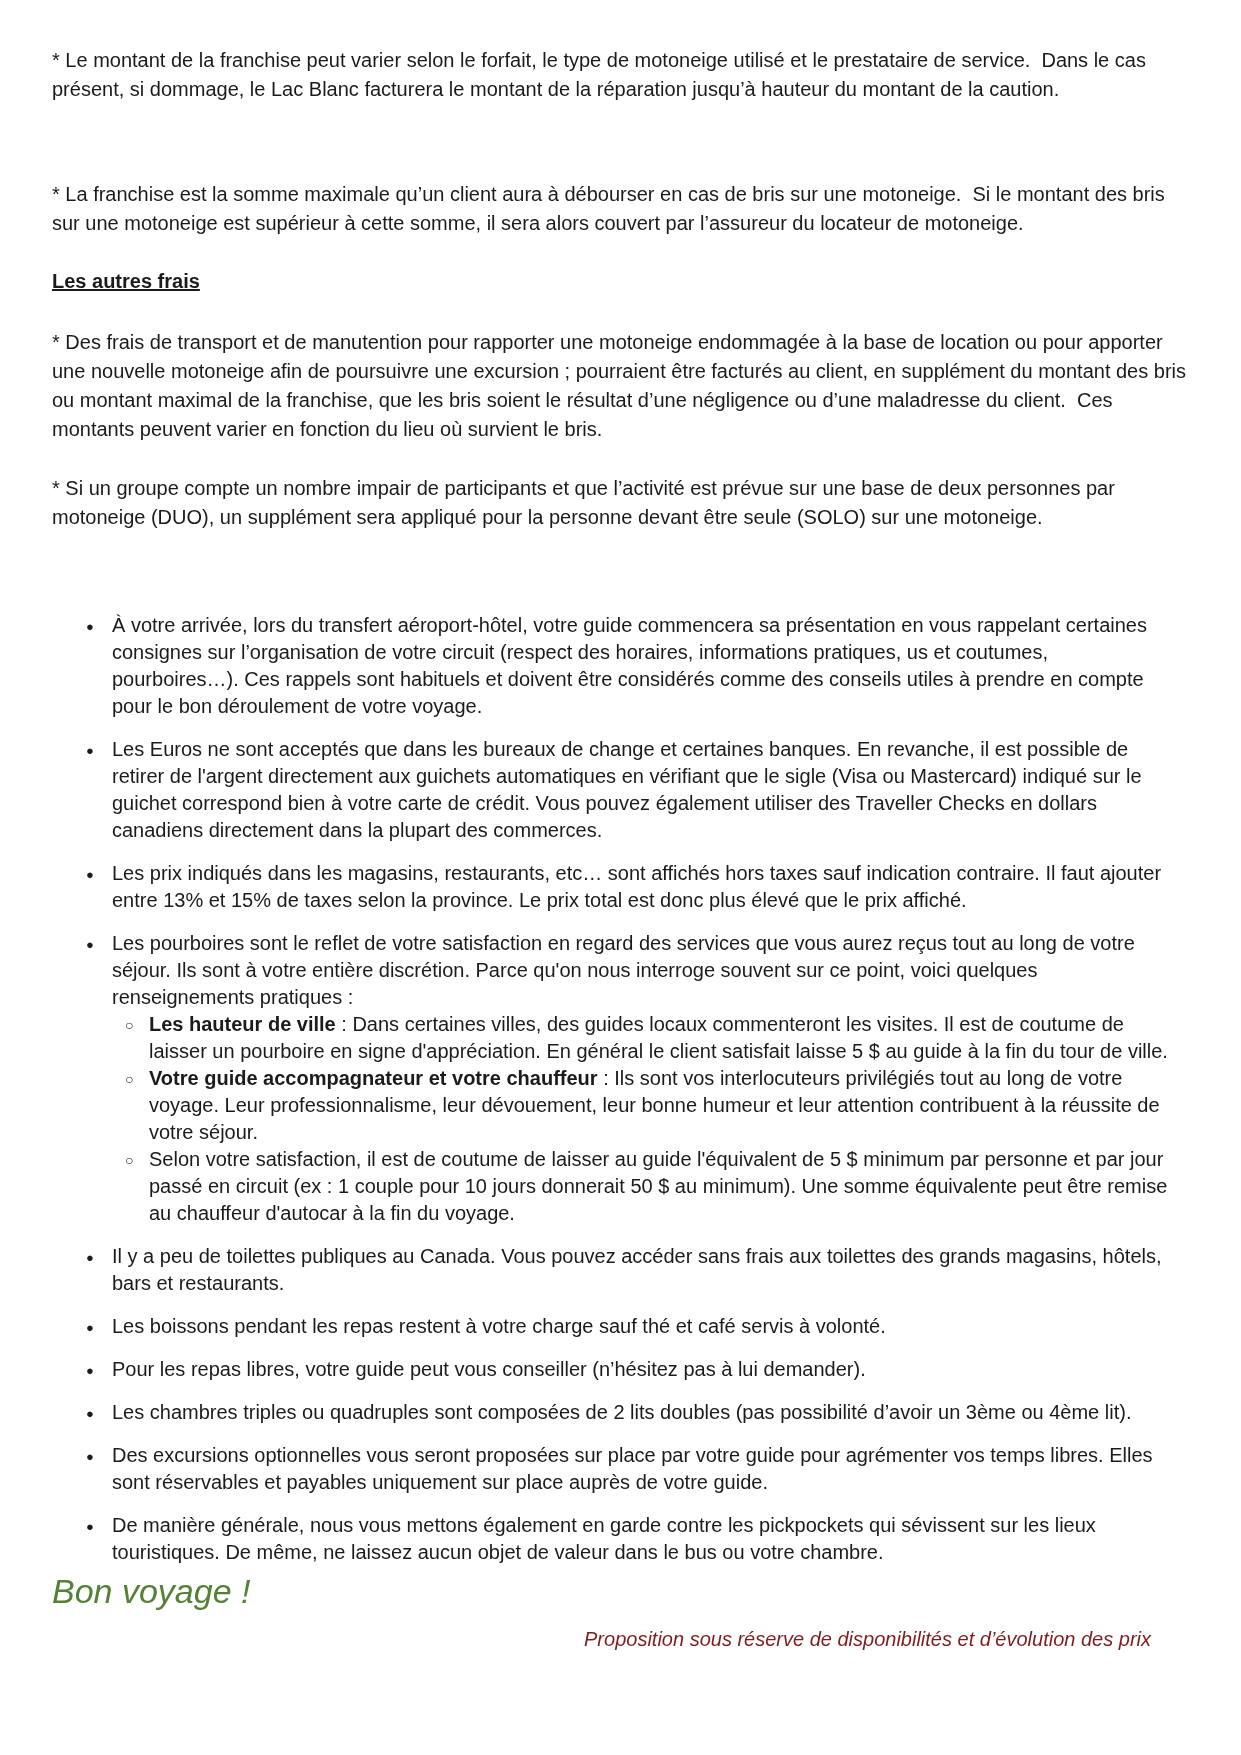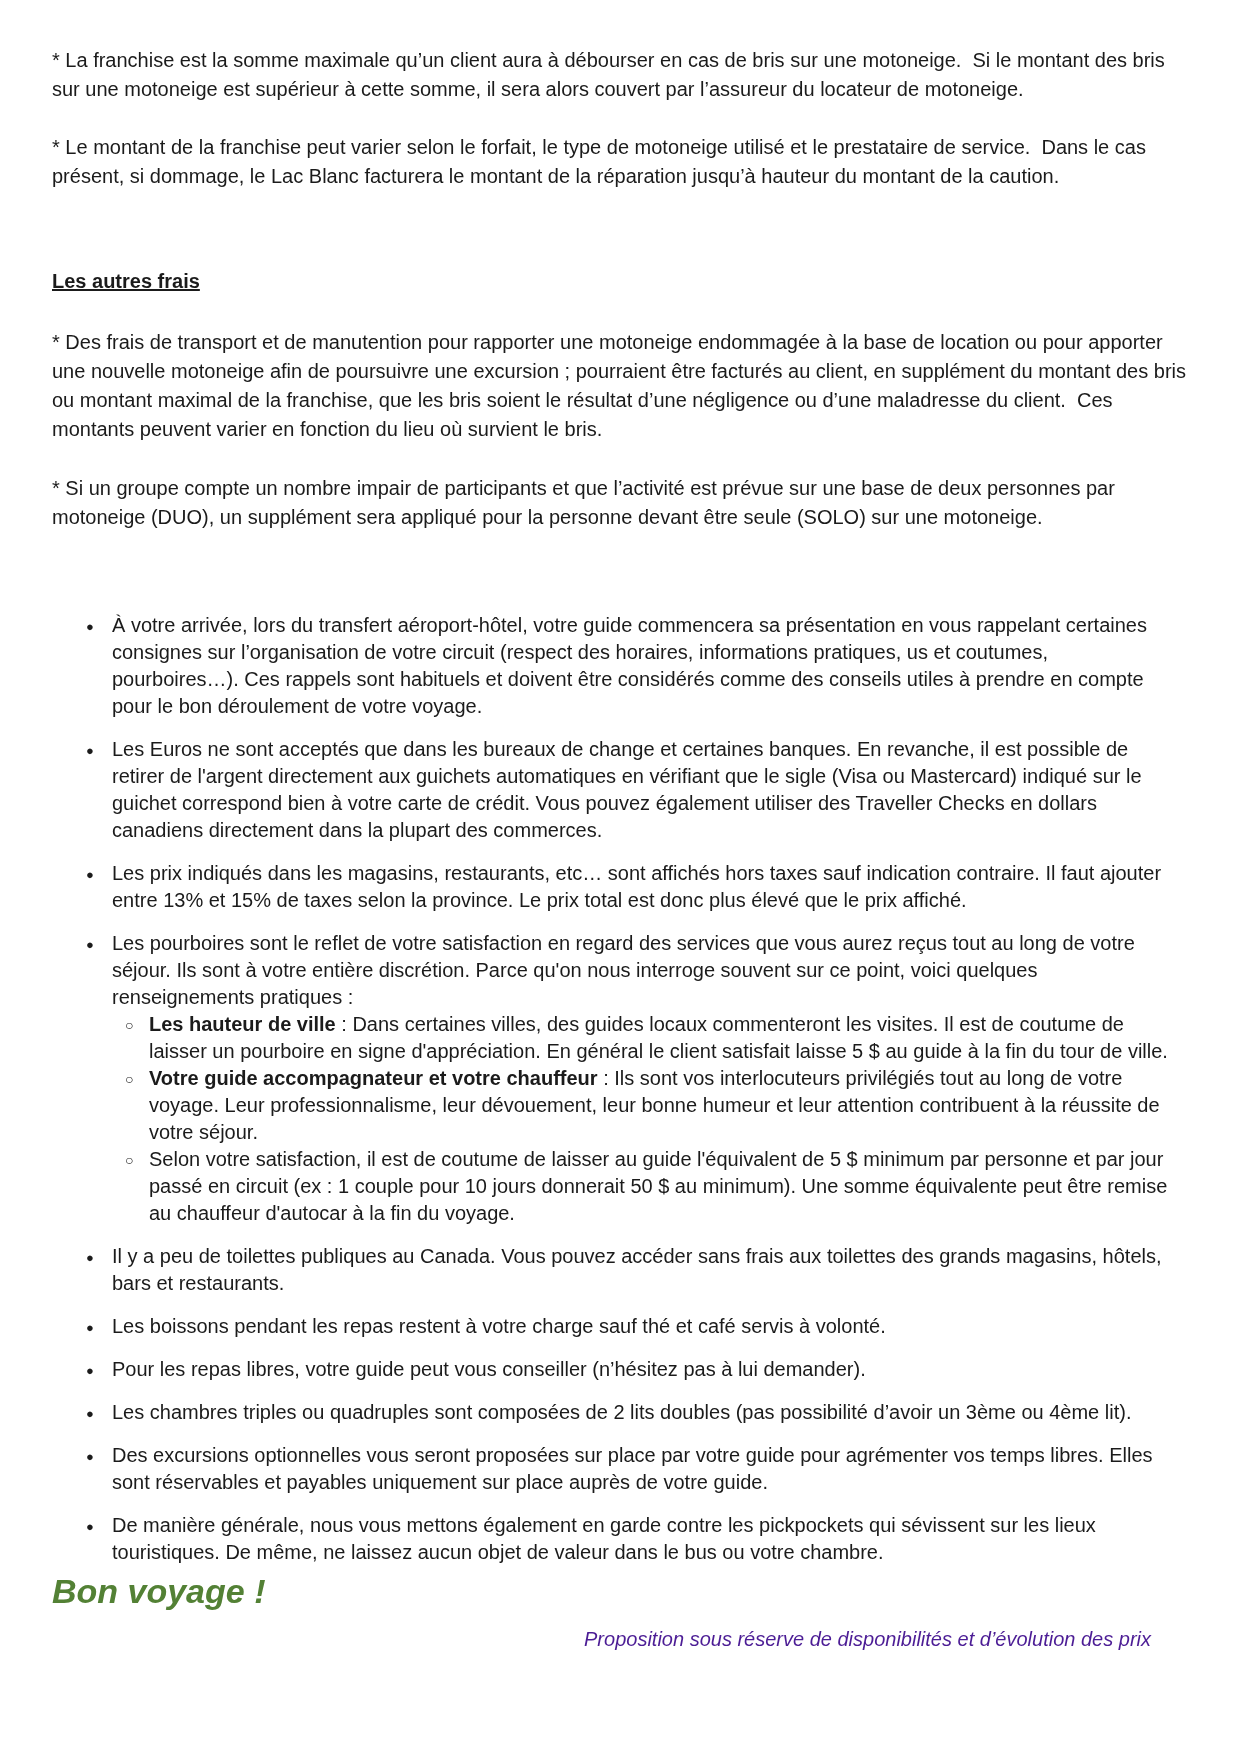--- a/index.html
+++ b/index.html
@@ -70,40 +70,40 @@
     position: absolute;
     left: -24px;
     top: 1px;
   }
   .lead { font-weight: 700; }
   .signoff {
     position: absolute;
     left: 52px;
     top: 1572px;
     font-size: 34px;
-    font-weight: 700;
+    font-weight: 400;
     font-style: italic;
     color: #538135;
   }
   .footer-note {
     position: absolute;
     right: 90px;
     top: 1628px;
     font-size: 20px;
     font-style: italic;
-    color: #4c1d95;
+    color: #7f1d1d;
   }
 </style>
 </head>
 <body>
 
 <div class="page">
 
+  <p class="para last-intro">* Le montant de la franchise peut varier selon le forfait, le type de motoneige utilisé et le prestataire de service.  Dans le cas présent, si dommage, le Lac Blanc facturera le montant de la réparation jusqu’à hauteur du montant de la caution.</p>
   <p class="para">* La franchise est la somme maximale qu’un client aura à débourser en cas de bris sur une motoneige.  Si le montant des bris sur une motoneige est supérieur à cette somme, il sera alors couvert par l’assureur du locateur de motoneige.</p>
-  <p class="para last-intro">* Le montant de la franchise peut varier selon le forfait, le type de motoneige utilisé et le prestataire de service.  Dans le cas présent, si dommage, le Lac Blanc facturera le montant de la réparation jusqu’à hauteur du montant de la caution.</p>
 
   <h3 class="section-heading">Les autres frais</h3>
 
   <p class="para fees-para">* Des frais de transport et de manutention pour rapporter une motoneige endommagée à la base de location ou pour apporter une nouvelle motoneige afin de poursuivre une excursion ; pourraient être facturés au client, en supplément du montant des bris ou montant maximal de la franchise, que les bris soient le résultat d’une négligence ou d’une maladresse du client.  Ces montants peuvent varier en fonction du lieu où survient le bris.</p>
   <p class="para fees-para last">* Si un groupe compte un nombre impair de participants et que l’activité est prévue sur une base de deux personnes par motoneige (DUO), un supplément sera appliqué pour la personne devant être seule (SOLO) sur une motoneige.</p>
 
 
   <ul class="tips">
     <li><span>À votre arrivée, lors du transfert aéroport-hôtel, votre guide commencera sa présentation en vous rappelant certaines consignes sur l’organisation de votre circuit (respect des horaires, informations pratiques, us et coutumes, pourboires…). Ces rappels sont habituels et doivent être considérés comme des conseils utiles à prendre en compte pour le bon déroulement de votre voyage.</span></li>
     <li><span>Les Euros ne sont acceptés que dans les bureaux de change et certaines banques. En revanche, il est possible de retirer de l'argent directement aux guichets automatiques en vérifiant que le sigle (Visa ou Mastercard) indiqué sur le guichet correspond bien à votre carte de crédit. Vous pouvez également utiliser des Traveller Checks en dollars canadiens directement dans la plupart des commerces.</span></li>

